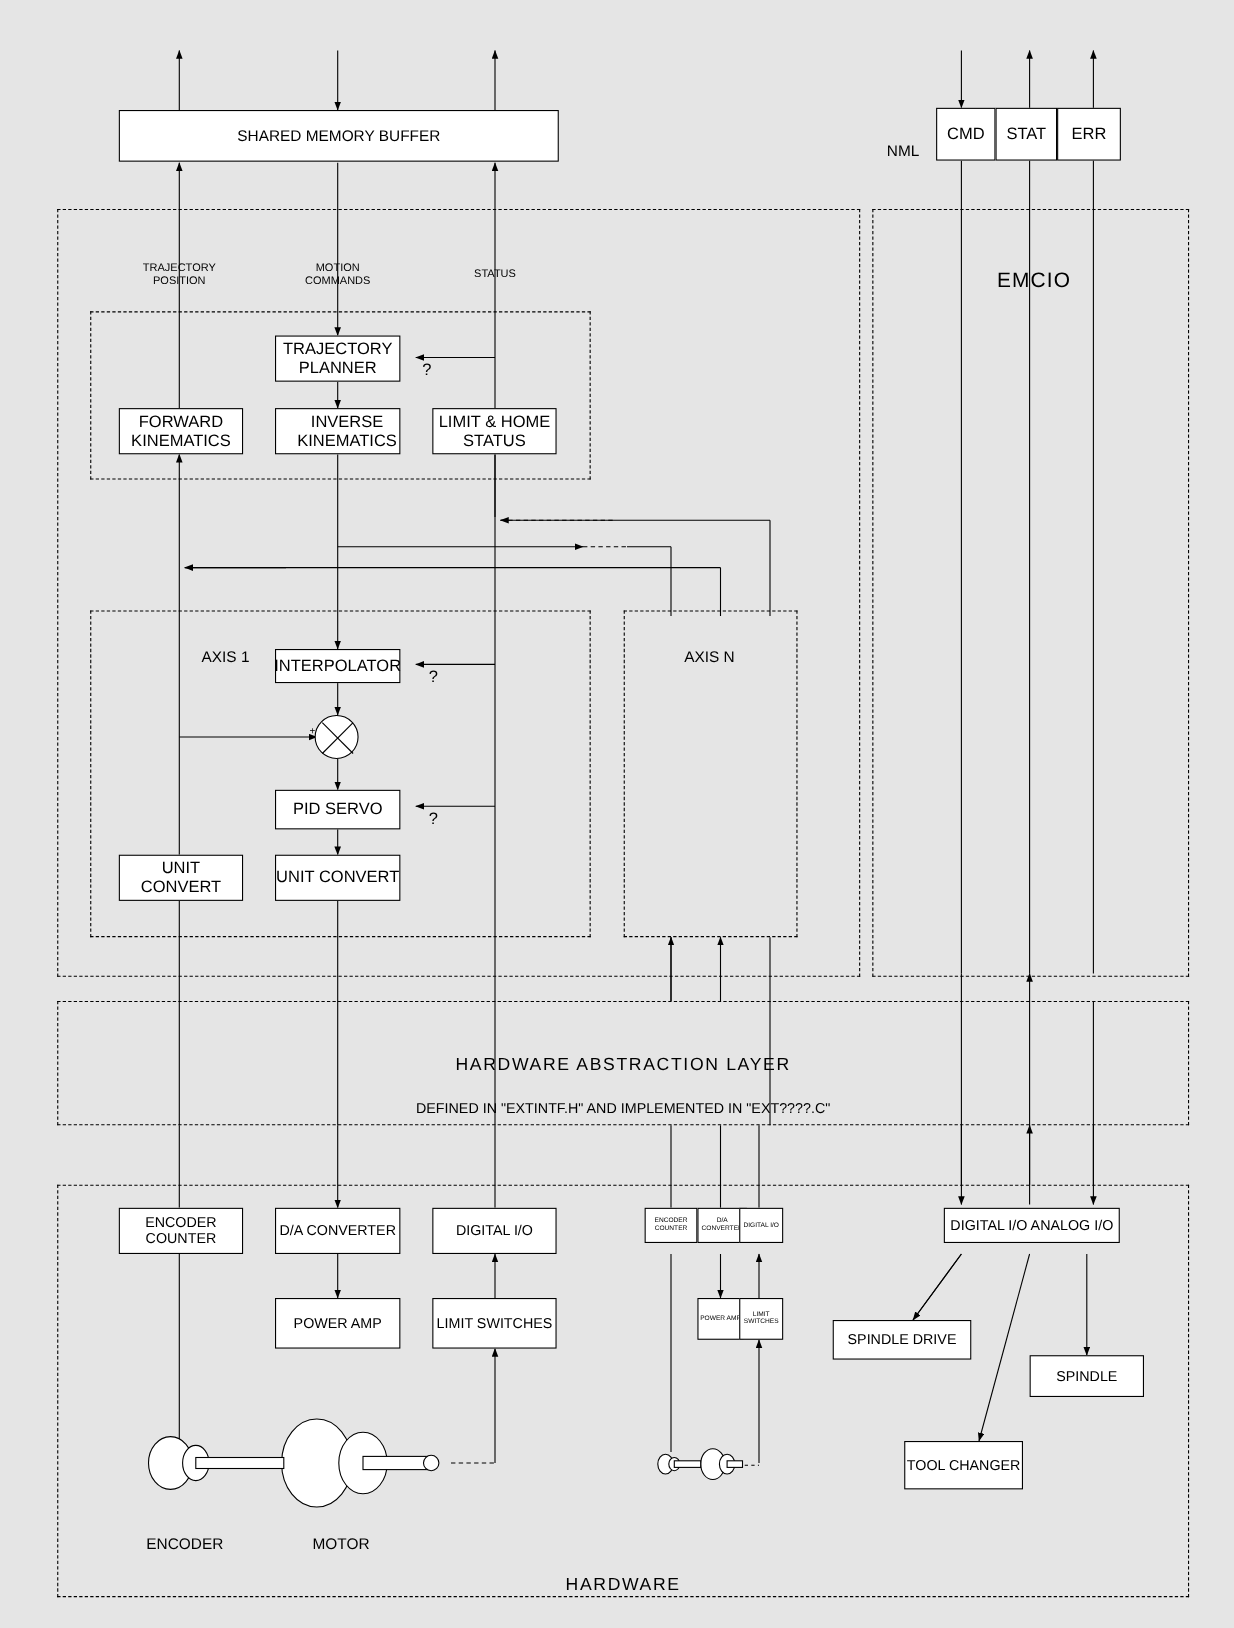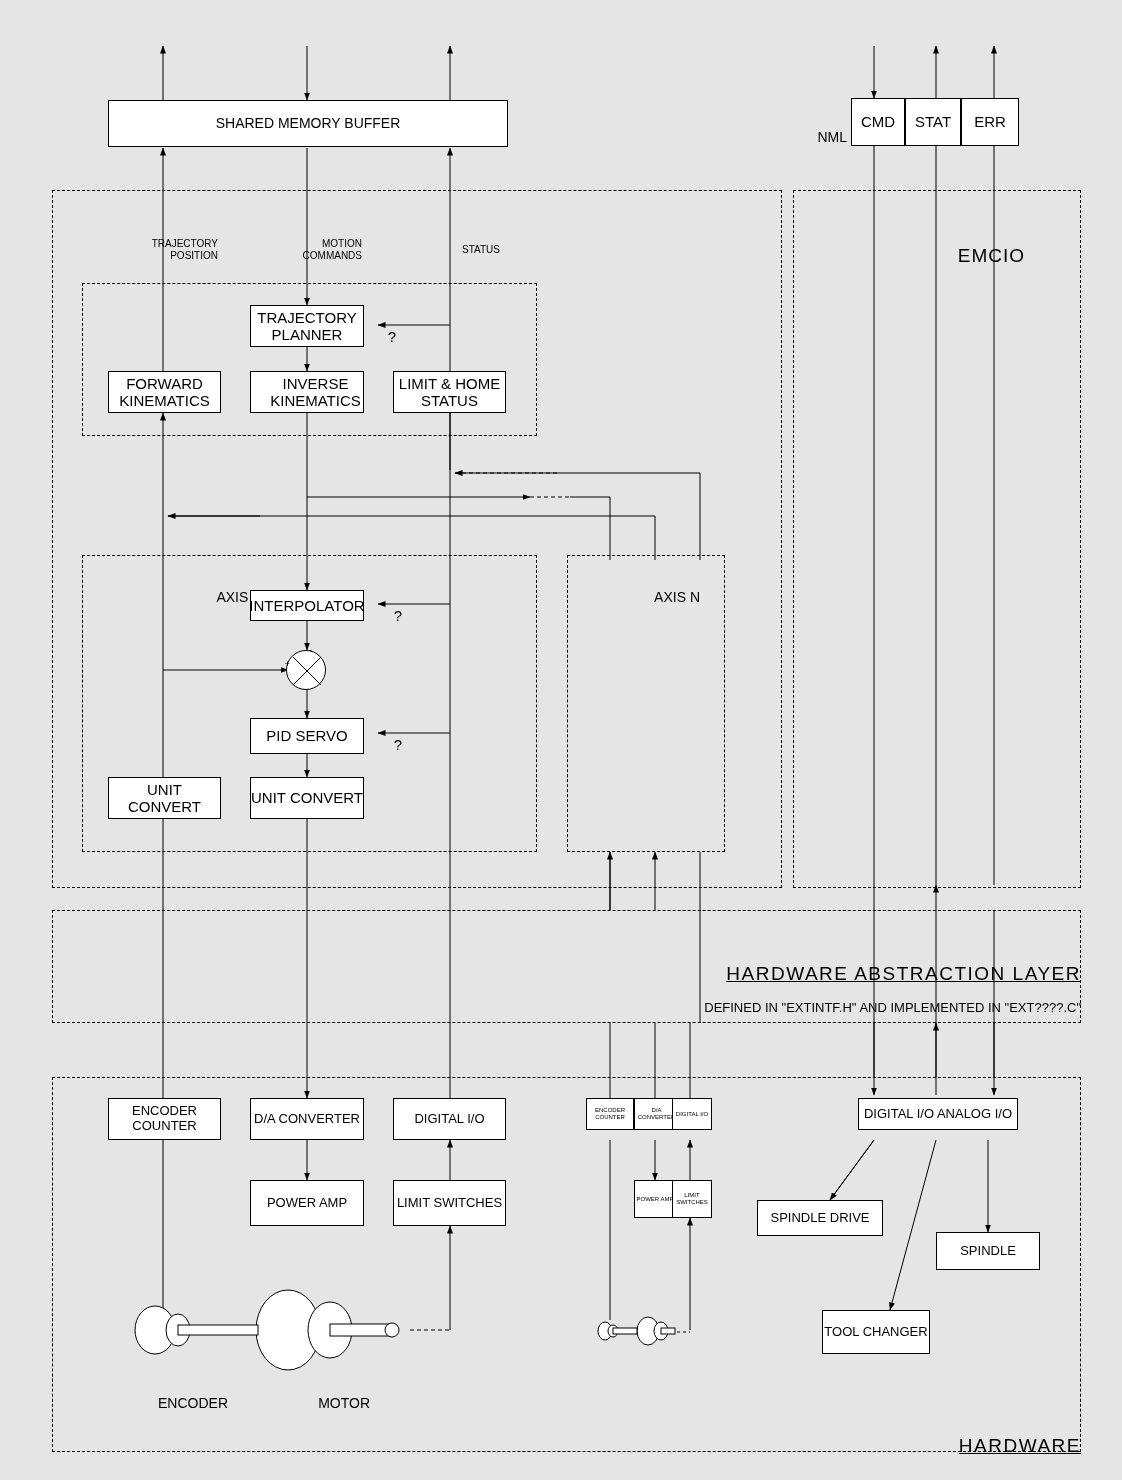--- a/index.html
+++ b/index.html
@@ -36,31 +36,31 @@
     box-sizing: border-box;
   }
   .dashed {
     position: absolute;
     border: 1px dashed #000;
     background: transparent;
     box-sizing: border-box;
   }
   .lbl {
     position: absolute;
-    text-align: right;
+    text-align: center;
     line-height: 1.2;
     white-space: pre-line;
   }
   .f9  { font-size: 9px; }
   .f10 { font-size: 10px; }
   .f11 { font-size: 15px; }
   .f13 { font-size: 13px; }
   .f14 { font-size: 14px; }
   .f19 { font-size: 19px; letter-spacing: 1px; }
-  .f22 { font-size: 19px; letter-spacing: 1.5px; text-decoration: underline; }
+  .f22 { font-size: 16px; letter-spacing: 1.5px; }
   .f6  { font-size: 6px; }
   .sum {
     position: absolute;
     border: 1px solid #000;
     border-radius: 50%;
     box-sizing: border-box;
     background: #fff;
   }
 </style>
 </head>

